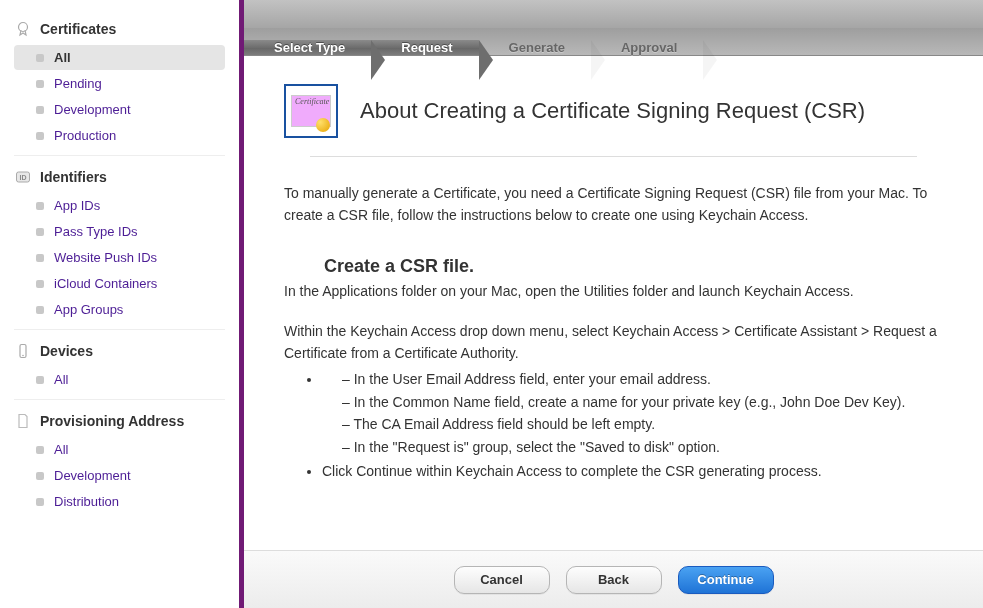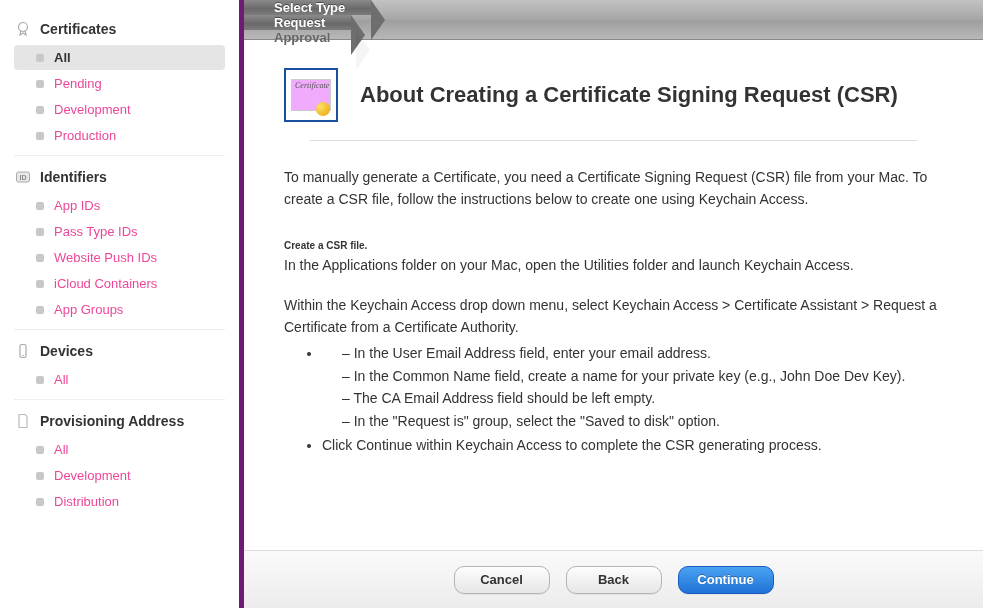--- a/index.html
+++ b/index.html
@@ -46,21 +46,21 @@
       padding: 0 0 6px 0;
       border-bottom: 1px solid #eee;
       margin: 0 14px 6px 14px;
     }
     .section:last-child .section-items { border-bottom: none; }
     .section-items li {
       display: flex;
       align-items: center;
       padding: 5px 8px 5px 22px;
       font-size: 13px;
-      color: #ec4899;
+      color: #4c1d95;
       border-radius: 4px;
       cursor: pointer;
       margin: 1px 0;
     }
     .section-items li.selected {
       background: #e5e5e5;
       font-weight: bold;
       color: #333;
     }
     .bullet {
@@ -71,28 +71,27 @@
       margin-right: 10px;
       flex-shrink: 0;
     }
     .main {
       flex: 1;
       display: flex;
       flex-direction: column;
       background: #fff;
     }
     .wizard-bar {
-      height: 40px;
+      height: 56px;
       background: linear-gradient(to bottom, #c2c2c2 0%, #a6a6a6 50%, #9e9e9e 51%, #b8b8b8 100%);
       border-bottom: 1px solid #888;
       display: flex;
-      align-items: flex-start;
+      align-items: flex-end;
       font-size: 13px;
       color: #666;
-      flex-direction: column;
     }
     .wizard-step {
       position: relative;
       display: flex;
       align-items: center;
       padding: 0 26px 0 30px;
       font-weight: bold;
       text-shadow: 0 1px 0 rgba(255,255,255,0.3);
     }
     .wizard-step::after {
@@ -148,38 +147,39 @@
     }
     .cert-icon .seal {
       position: absolute;
       bottom: 4px; right: 6px;
       width: 14px; height: 14px;
       background: radial-gradient(circle at 30% 30%, #ffe06b, #e7a300);
       border-radius: 50%;
     }
     .page-title {
       font-size: 22px;
-      font-weight: bold;
+      font-weight: normal;
       color: #333;
     }
     hr.sep {
       border: none;
       border-top: 1px solid #ddd;
       margin: 14px 26px 26px 26px;
     }
     .intro {
       font-size: 14px;
       line-height: 1.55;
       margin-bottom: 30px;
       color: #333;
     }
     .subhead {
-      font-size: 10px;
+      font-size: 18px;
       font-weight: bold;
       margin-bottom: 4px;
+      margin-left: 40px;
     }
     .instr {
       font-size: 14px;
       line-height: 1.55;
       margin-bottom: 18px;
     }
     ul.bullets {
       padding-left: 38px;
       font-size: 14px;
       line-height: 1.6;
@@ -334,20 +334,23 @@
 <div class="main">
 
   <div class="wizard-bar">
     <div class="wizard-step active">
         <span>Select Type</span>
       </div>
     <div class="wizard-step active">
         <span>Request</span>
       </div>
     <div class="wizard-step">
+        <span>Generate</span>
+      </div>
+    <div class="wizard-step">
         <span>Approval</span>
       </div>
   </div>
 
   <div class="content">
     <div class="header-row">
       <div class="cert-icon">
         <div class="paper">Certificate</div>
         <div class="seal"></div>
       </div>

